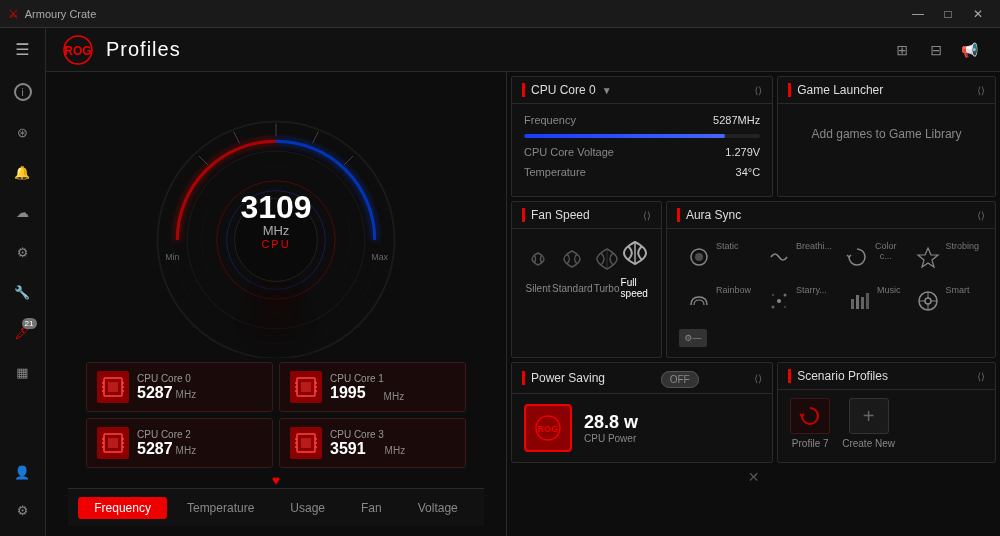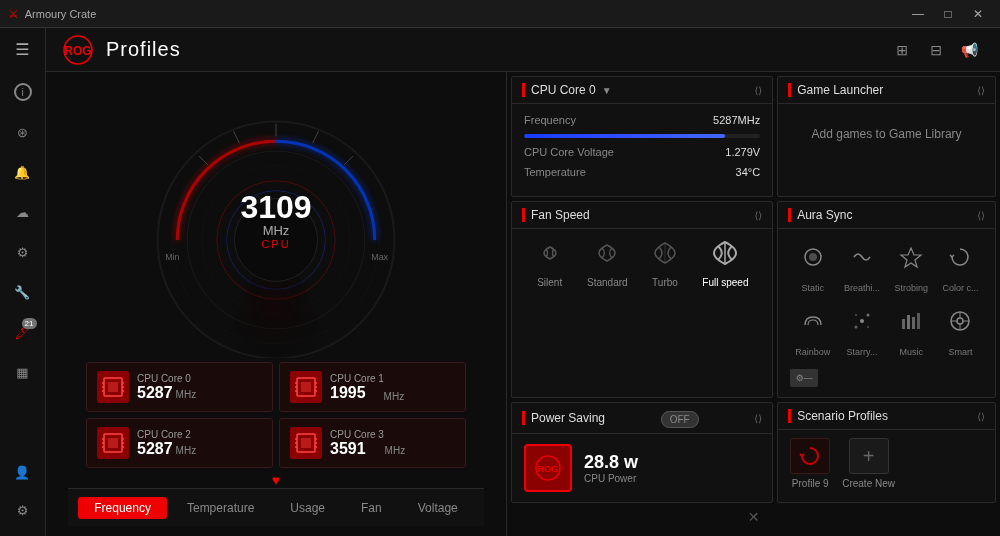--- a/index.html
+++ b/index.html
@@ -349,23 +349,23 @@
       padding: 8px 12px;
     }
     .aura-grid {
       display: grid;
       grid-template-columns: repeat(4, 1fr);
       gap: 4px;
       margin-bottom: 6px;
     }
     .aura-option {
       display: flex;
-      flex-direction: column;
-      align-items: center;
-      gap: 10px;
+      flex-direction: row;
+      align-items: flex-start;
+      gap: 1px;
       cursor: pointer;
       padding: 4px;
       border-radius: 3px;
     }
     .aura-icon-wrap { font-size: 20px; color: #888; width: 32px; height: 32px; display: flex; align-items: center; justify-content: center; }
     .aura-label { font-size: 9px; color: #777; text-align: center; }
 
     
     .scenario-widget-body {
       padding: 8px 12px;
@@ -803,34 +803,34 @@
                     <svg width="24" height="24" viewBox="0 0 24 24">
                       <path d="M4 12 Q8 6 12 12 Q16 18 20 12" fill="none" stroke="#888" stroke-width="1.5"></path>
                     </svg>
                   </div>
                   <span class="aura-label">Breathi...</span>
                 </div>
 
                 <div class="aura-option">
                   <div class="aura-icon-wrap">
                     <svg width="24" height="24" viewBox="0 0 24 24">
-                      <polygon points="12,3 15,10 22,10 16,15 18,22 12,18 6,22 8,15 2,10 9,10" fill="none" stroke="#888" stroke-width="1.2"></polygon>
-                    </svg>
-                  </div>
-                  <span class="aura-label">Strobing</span>
-                </div>
-
-                <div class="aura-option">
-                  <div class="aura-icon-wrap">
-                    <svg width="24" height="24" viewBox="0 0 24 24">
                       <path d="M12 4 A8 8 0 1 1 4 12" fill="none" stroke="#888" stroke-width="1.5"></path>
                       <polyline points="2,10 4,12 6,10" fill="none" stroke="#888" stroke-width="1.5"></polyline>
                     </svg>
                   </div>
                   <span class="aura-label">Color c...</span>
+                </div>
+
+                <div class="aura-option">
+                  <div class="aura-icon-wrap">
+                    <svg width="24" height="24" viewBox="0 0 24 24">
+                      <polygon points="12,3 15,10 22,10 16,15 18,22 12,18 6,22 8,15 2,10 9,10" fill="none" stroke="#888" stroke-width="1.2"></polygon>
+                    </svg>
+                  </div>
+                  <span class="aura-label">Strobing</span>
                 </div>
 
                 <div class="aura-option">
                   <div class="aura-icon-wrap">
                     <svg width="24" height="24" viewBox="0 0 24 24">
                       <path d="M4 16 Q4 8 12 8 Q20 8 20 16" fill="none" stroke="#888" stroke-width="1.5"></path>
                       <path d="M7 16 Q7 11 12 11 Q17 11 17 16" fill="none" stroke="#888" stroke-width="1.2"></path>
                     </svg>
                   </div>
                   <span class="aura-label">Rainbow</span>
@@ -917,21 +917,21 @@
               <span class="widget-expand">⟨⟩</span>
             </div>
             <div class="scenario-widget-body">
               <div class="profile-item">
                 <div class="profile-icon">
                   <svg width="24" height="24" viewBox="0 0 24 24">
                     <path d="M12 4 A8 8 0 1 1 4 12" fill="none" stroke="#c00" stroke-width="2"></path>
                     <polyline points="2,10 4,12 6,10" fill="none" stroke="#c00" stroke-width="2"></polyline>
                   </svg>
                 </div>
-                <span class="profile-label">Profile 9</span>
+                <span class="profile-label">Profile 7</span>
               </div>
               <div class="profile-item">
                 <div class="profile-add-icon">+</div>
                 <span class="profile-label">Create New</span>
               </div>
             </div>
           </div>
         </div>
 
         <div class="bottom-center">

